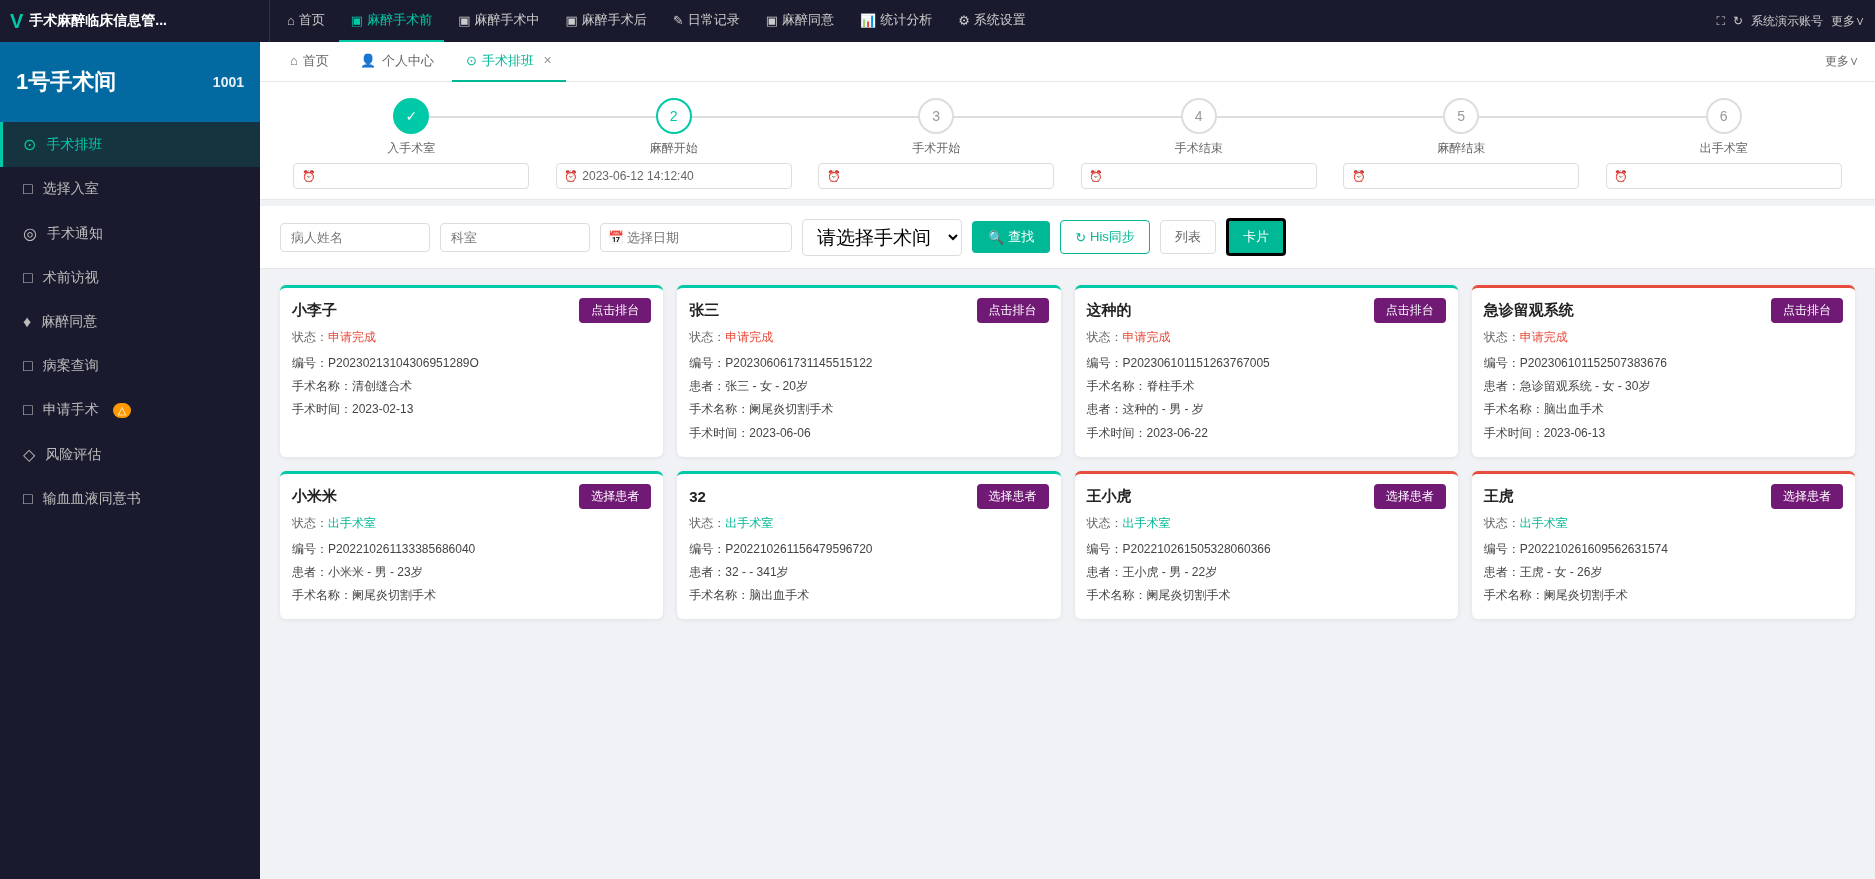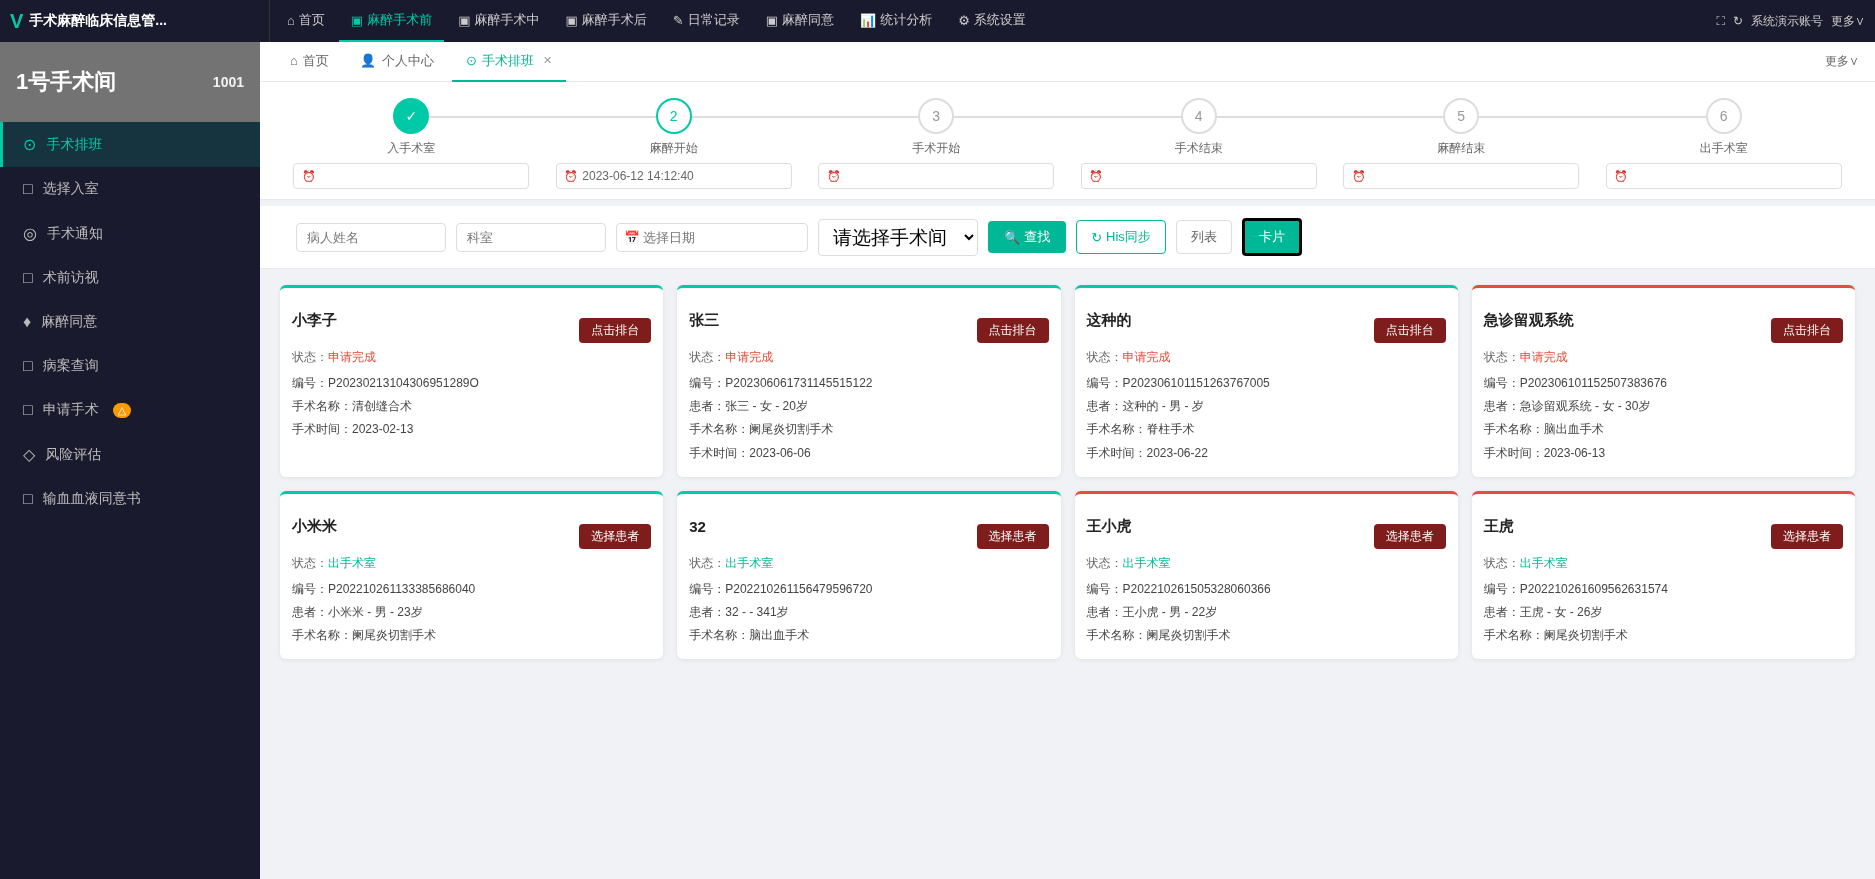--- a/index.html
+++ b/index.html
@@ -27,21 +27,21 @@
 
     
     .main-layout { display: flex; height: calc(100vh - 42px); }
 
     
     .sidebar {
       width: 260px; min-width: 260px; background: #1a1a2e; color: #fff;
       display: flex; flex-direction: column; overflow-y: auto;
     }
     .room-header {
-      background: #737373; padding: 18px 16px; display: flex;
+      background: #0369a1; padding: 18px 16px; display: flex;
       justify-content: space-between; align-items: center;
       font-size: 22px; font-weight: bold; color: #fff; min-height: 80px;
     }
     .room-id { font-size: 14px; opacity: 0.9; }
     .sidebar-menu { flex: 1; }
     .sidebar-item {
       display: flex; align-items: center; gap: 10px;
       padding: 13px 20px; cursor: pointer; color: #bbb; font-size: 14px;
       border-left: 3px solid transparent;
     }
@@ -89,21 +89,21 @@
     .step-label { font-size: 12px; margin-top: 6px; color: #666; }
     .step-time {
       display: flex; align-items: center; gap: 4px;
       border: 1px solid #ddd; border-radius: 4px; padding: 3px 8px;
       margin-top: 6px; font-size: 12px; color: #666; width: 90%; min-height: 26px;
     }
     .step-time .clock-icon { color: #999; font-size: 11px; }
 
     
     .filter-bar {
-      background: #fff; padding: 12px 36px; display: flex; align-items: center;
+      background: #fff; padding: 12px 20px; display: flex; align-items: center;
       gap: 10px; border-bottom: 1px solid #e8e8e8; margin-top: 6px;
     }
     .filter-input {
       border: 1px solid #ddd; border-radius: 4px; padding: 6px 10px;
       font-size: 13px; outline: none; width: 150px;
     }
     .filter-select {
       border: 1px solid #ddd; border-radius: 4px; padding: 6px 10px;
       font-size: 19px; outline: none; background: #fff; cursor: pointer;
       min-width: 160px;
@@ -138,22 +138,22 @@
     }
     .patient-card.red-top { border-top-color: #e74c3c; }
     .patient-card.green-top { border-top-color: #00c9a7; }
     .card-header {
       display: flex; align-items: center; justify-content: space-between;
       padding: 10px 12px 6px;
       gap: 32px;
     }
     .card-name { font-size: 15px; font-weight: bold; color: #222; }
     .btn-arrange {
-      background: #7f1d1d; color: #fff; border: none; border-radius: 4px;
-      padding: 4px 12px; cursor: pointer; font-size: 12px; white-space: nowrap; margin-top: 20px;
+      background: #701a75; color: #fff; border: none; border-radius: 4px;
+      padding: 4px 12px; cursor: pointer; font-size: 12px; white-space: nowrap;
     }
     .card-status { padding: 0 12px 4px; font-size: 12px; color: #666; }
     .card-status span.status-text { color: #e74c3c; font-weight: 500; }
     .card-status span.status-text.green { color: #00b896; }
     .card-body { padding: 4px 12px 10px; }
     .card-row { font-size: 12px; color: #444; margin-bottom: 4px; line-height: 1.6; }
 
     
     .date-wrapper { position: relative; display: inline-flex; align-items: center; }
     .date-icon { position: absolute; left: 8px; color: #999; font-size: 13px; }
@@ -386,22 +386,22 @@
       <div class="patient-card green-top">
         <div class="card-header">
           <span class="card-name">这种的</span>
           <button class="btn-arrange">点击排台</button>
         </div>
         <div class="card-status">
           <span>状态：</span><span class="status-text">申请完成</span>
         </div>
         <div class="card-body">
           <div class="card-row">编号：P202306101151263767005</div>
+          <div class="card-row">手术名称：脊柱手术</div>
           <div class="card-row">患者：这种的 - 男 - 岁</div>
-          <div class="card-row">手术名称：脊柱手术</div>
           <div class="card-row">手术时间：2023-06-22</div>
         </div>
       </div>
 
       <div class="patient-card red-top">
         <div class="card-header">
           <span class="card-name">急诊留观系统</span>
           <button class="btn-arrange">点击排台</button>
         </div>
         <div class="card-status">

